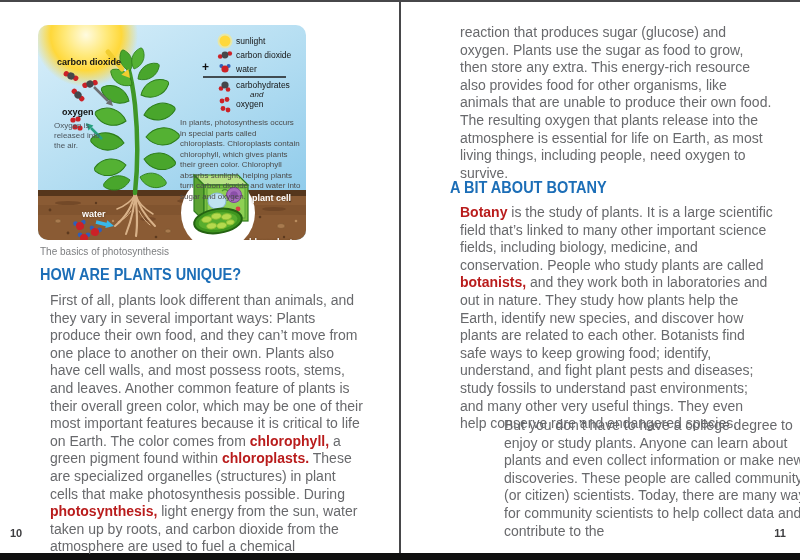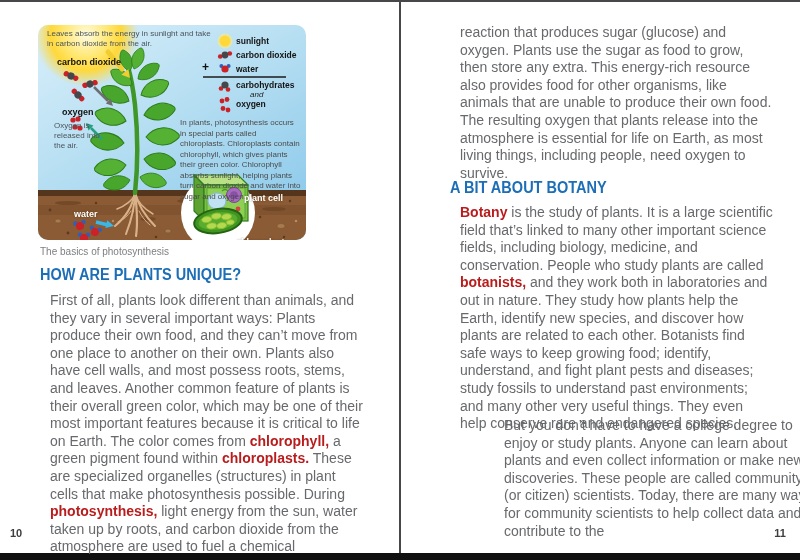--- a/index.html
+++ b/index.html
@@ -17,22 +17,22 @@
 
   
   .figure-panel{
     position:absolute;left:38px;top:25px;width:268px;height:215px;
     border-radius:10px;overflow:hidden;background:linear-gradient(150deg,#d9effa 0%,#b5def2 45%,#85c6e9 100%);
   }
   .figure-panel svg{position:absolute;left:0;top:0;}
   .fig-label{position:absolute;line-height:10px;}
   .ann{font-size:8px;color:#4b555c;}
   .lbl{font-size:9px;font-weight:bold;color:#121212;}
-  .lbl-white{font-size:9px;font-weight:bold;color:#ffffff;text-shadow:0 0 2px rgba(60,35,10,.55);}
-  .legend-lbl{font-size:8.5px;font-weight:bold;color:#141414;line-height:9px;}
+  .lbl-white{font-size:9px;font-weight:bold;color:#ffffff;text-shadow:0 0 2px rgba(60,35,10,.55);padding-left:8px;}
+  .legend-lbl{font-size:8.5px;font-weight:normal;color:#141414;line-height:9px;}
   .legend-and{font-size:8px;font-style:italic;color:#222;line-height:9px;}
   .plus-sign{font-size:12px;font-weight:bold;color:#111;line-height:12px;}
   .fig-note{font-size:8px;line-height:10.5px;color:#4c4c4c;}
 
   .caption{position:absolute;left:40px;top:246px;font-size:10px;color:#7c7e80;}
 
   
   .heading{
     position:absolute;font-size:16.5px;font-weight:bold;color:#1c6eb7;
     transform:scaleX(.88);transform-origin:left center;white-space:nowrap;
@@ -238,21 +238,20 @@
         </g>
       <g fill="#cc2127">
           <circle cx="184" cy="76" r="2.4"></circle>
           <circle cx="189" cy="74.5" r="2.4"></circle>
           <circle cx="185" cy="83.5" r="2.4"></circle>
           <circle cx="190" cy="85" r="2.4"></circle>
         </g>
     </g>
   </svg>
 
-  <div class="fig-label ann" style="left:9px;top:4px;width:168px;">Leaves absorb the energy in sunlight and take in carbon dioxide from the air.</div>
   <div class="fig-label lbl" style="left:19px;top:32px;">carbon dioxide</div>
   <div class="fig-label lbl" style="left:24px;top:82px;">oxygen</div>
   <div class="fig-label ann" style="left:16px;top:96px;width:52px;">Oxygen is released into the air.</div>
   <div class="fig-label lbl-white" style="left:36px;top:184px;">water</div>
   <div class="fig-label fig-note" style="left:142px;top:93px;width:122px;">In plants, photosynthesis occurs in special parts called chloroplasts. Chloroplasts contain chlorophyll, which gives plants their green color. Chlorophyll absorbs sunlight, help­ing plants turn carbon dioxide and water into sugar and oxygen.</div>
   <div class="fig-label lbl-white" style="left:206px;top:168px;">plant cell</div>
   <div class="fig-label lbl-white" style="left:198px;top:212px;">chloroplast</div>
 
   <div class="fig-label legend-lbl" style="left:198px;top:12px;">sunlight</div>
   <div class="fig-label legend-lbl" style="left:198px;top:26px;">carbon dioxide</div>

